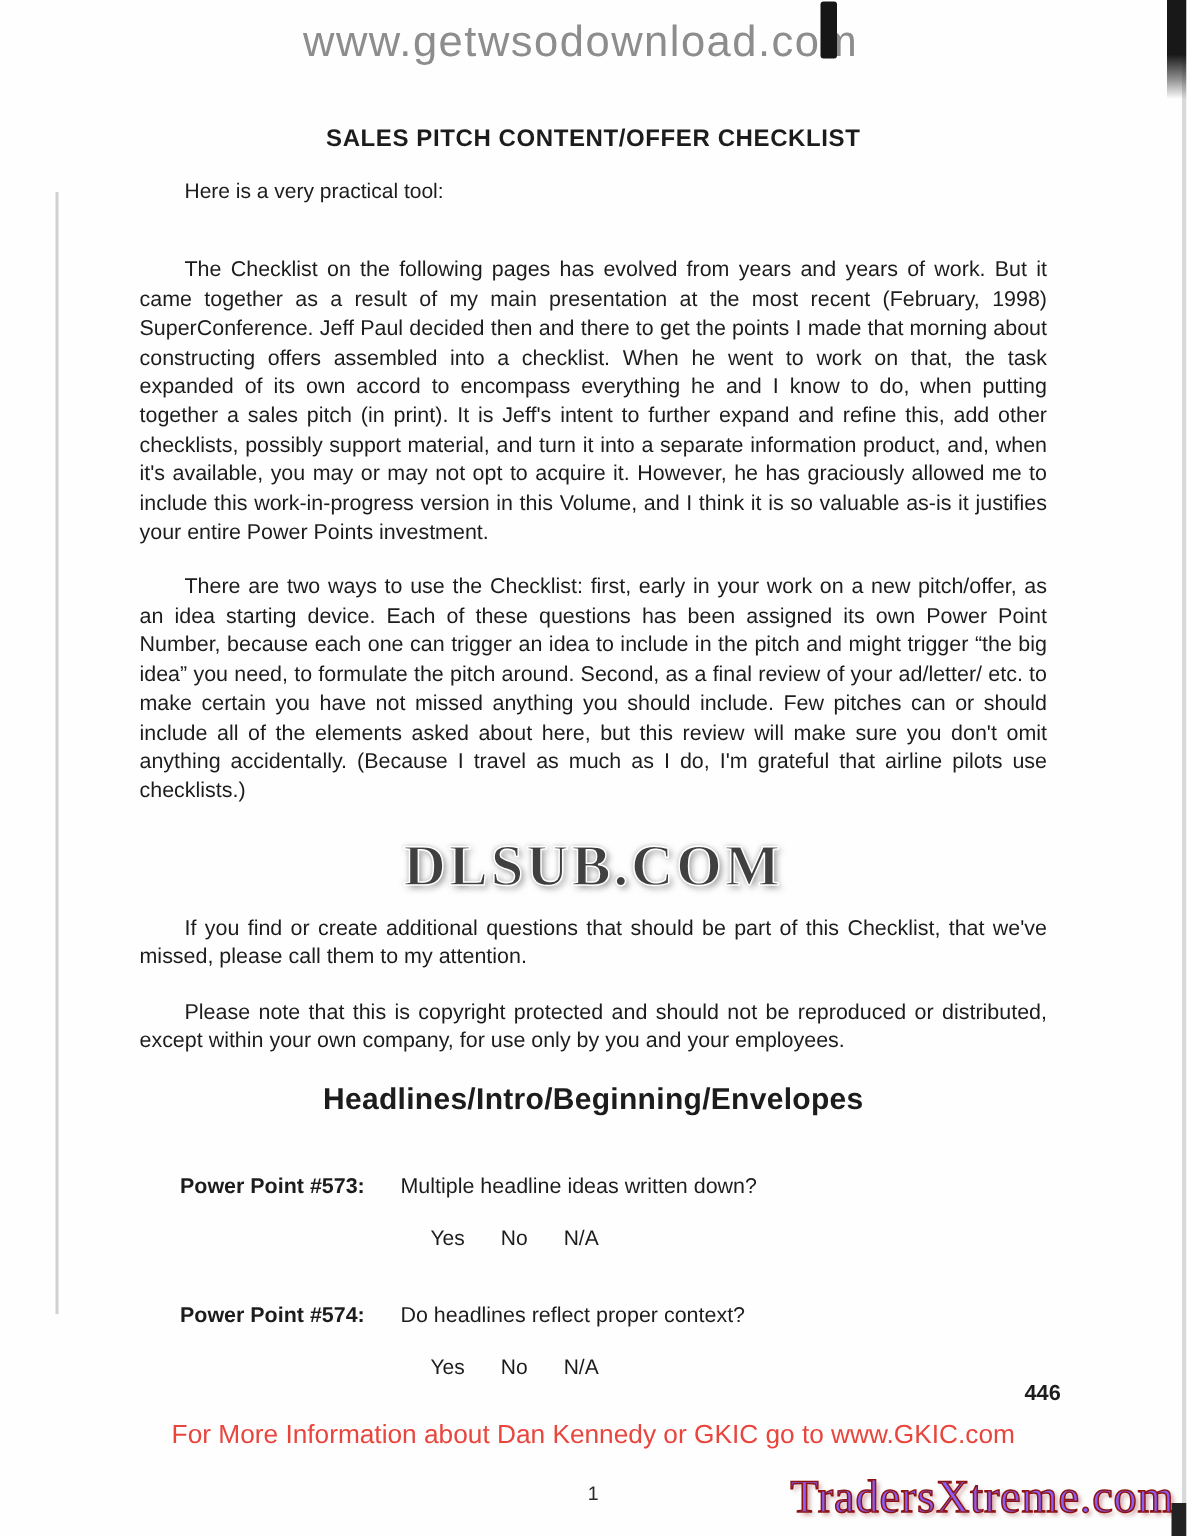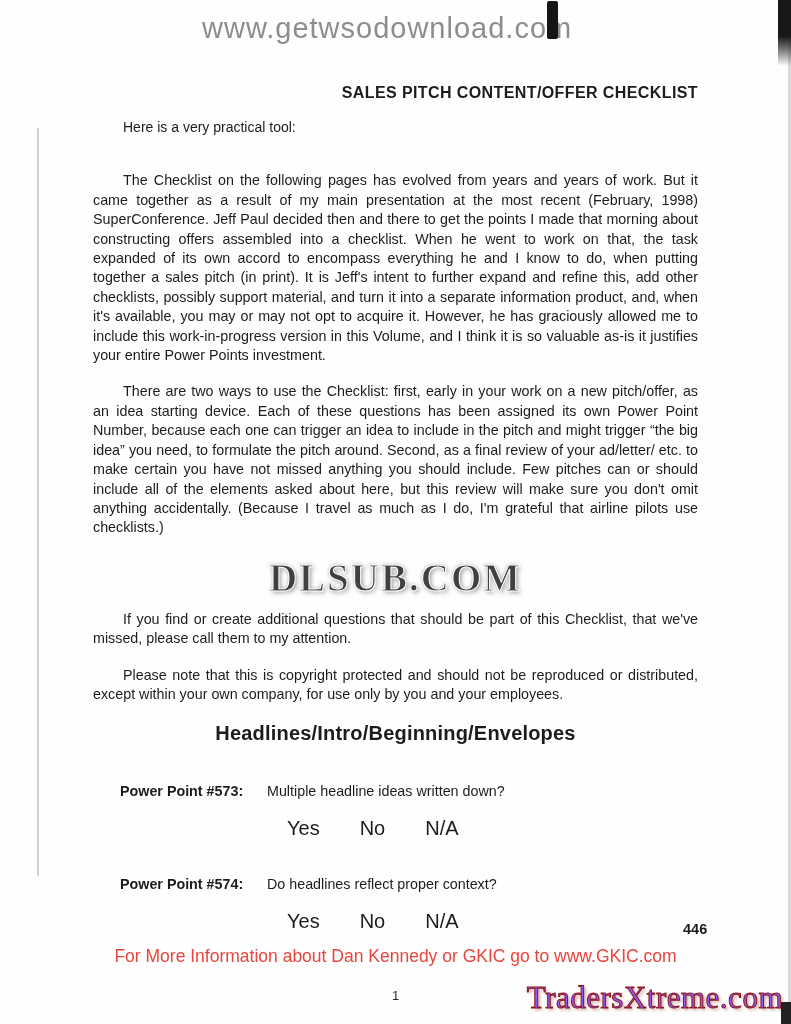--- a/index.html
+++ b/index.html
@@ -33,21 +33,21 @@
     font-weight: bold; font-size: 40px; line-height: 42px;
     letter-spacing: 1px; white-space: nowrap;
     text-shadow: 1px 1px 0 rgba(125,20,13,.35);
   }
 
   
   .column {
     position: absolute; top: 84px; left: 93px; width: 605px;
   }
   .title {
-    text-align: right; font-weight: bold; font-size: 16px;
+    text-align: center; font-weight: bold; font-size: 16px;
     letter-spacing: .4px; margin: 0 0 16px 0;
   }
   .intro {
     font-size: 14px; line-height: 19.4px; text-indent: 30px;
     margin: 0 0 34px 0;
   }
   .para {
     font-size: 14.3px; line-height: 19.4px; text-indent: 30px;
     text-align: justify; margin: 0 0 17px 0;
   }
@@ -60,21 +60,21 @@
     text-shadow: 2px 2px 4px rgba(110,110,110,.65), -1px -1px 3px rgba(160,160,160,.5);
   }
   .section-heading {
     text-align: center; font-weight: bold; font-size: 20px;
     margin: 18px 0 38px 0; letter-spacing: .2px;
   }
   .check-item { margin-bottom: 36px; }
   .check-q { padding-left: 27px; margin-bottom: 18px; font-size: 14.3px; }
   .pp-label { display: inline-block; width: 147px; font-weight: bold; }
   .check-options {
-    padding-left: 194px; display: flex; gap: 40px; font-size: 20px;
+    padding-left: 194px; display: flex; gap: 24px; font-size: 14px;
   }
 
   
   .page-number {
     position: absolute; top: 921px; left: 683px;
     font-weight: bold; font-size: 14.5px;
   }
   .promo {
     position: absolute; top: 946px; left: 0; width: 100%;
     text-align: center; color: #e8453c; font-size: 17.5px;

